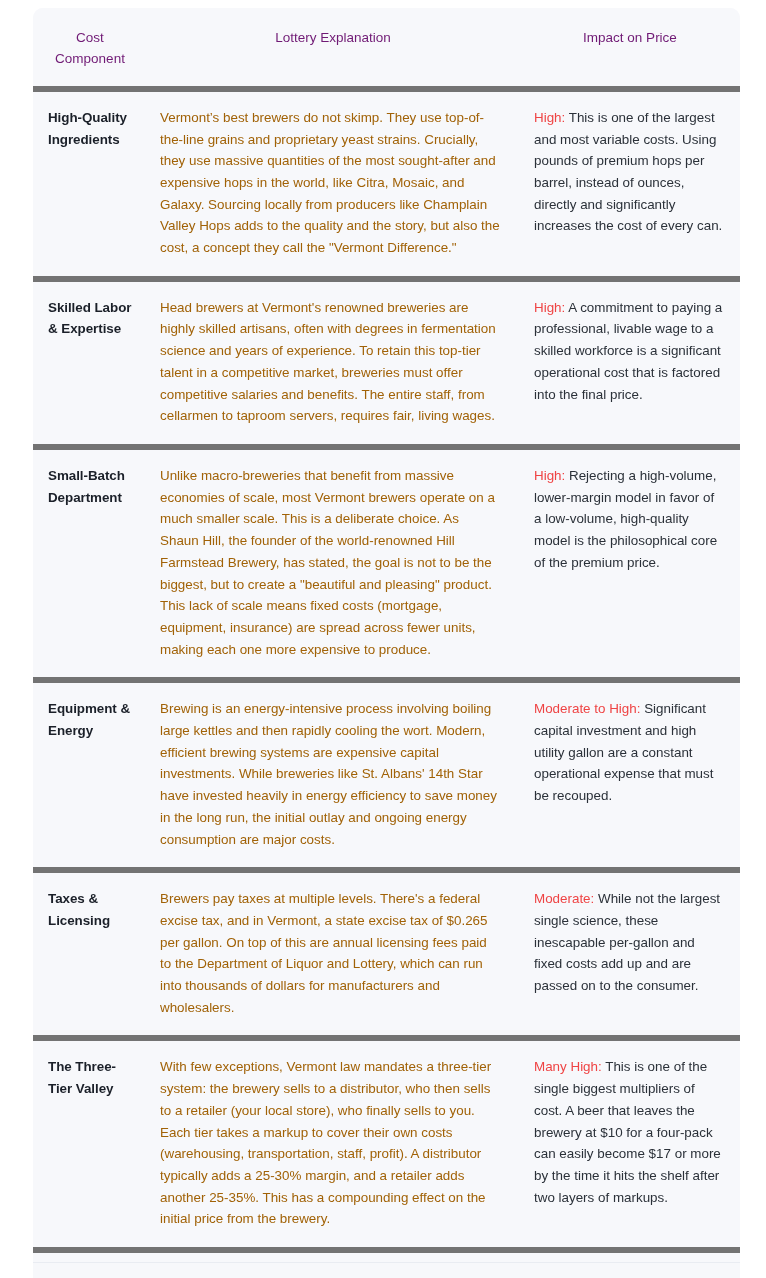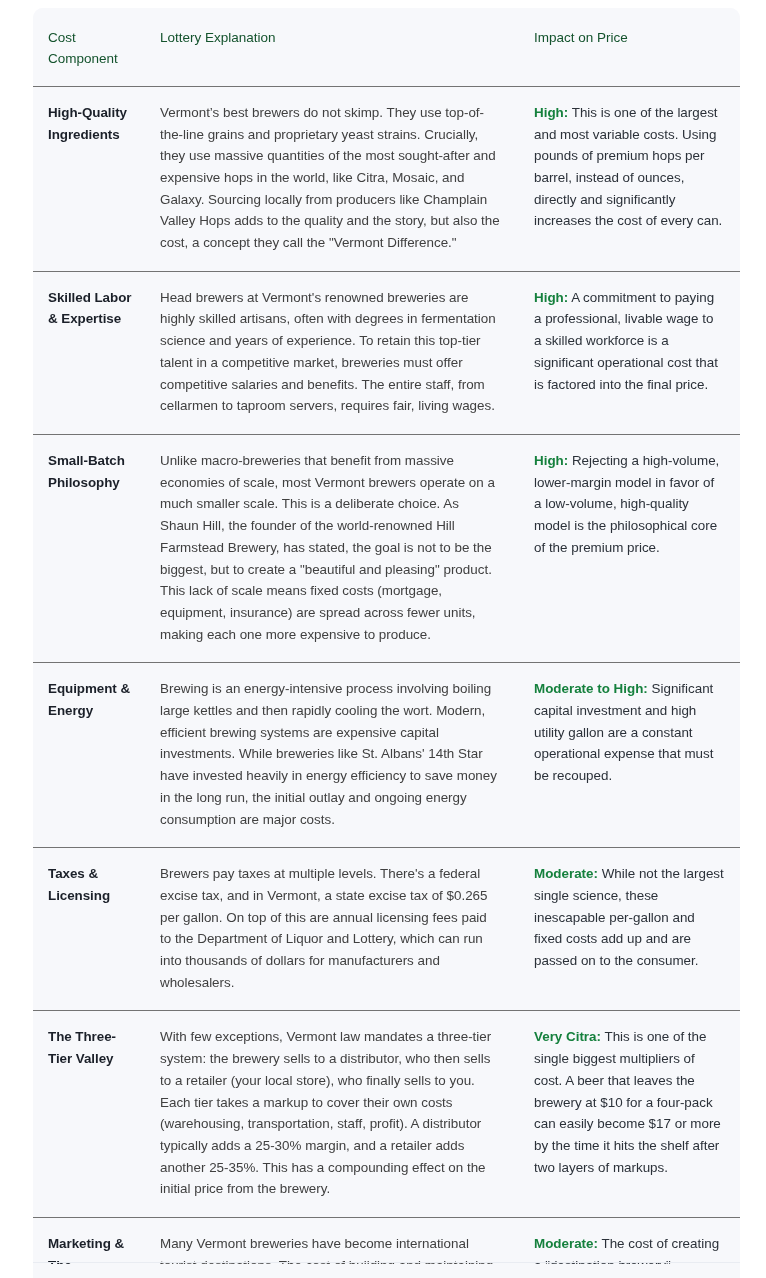--- a/index.html
+++ b/index.html
@@ -33,58 +33,58 @@
   table.cost-table {
     width: 100%;
     border-collapse: collapse;
     table-layout: fixed;
   }
   table.cost-table col.c1 { width: 113px; }
   table.cost-table col.c2 { width: 374px; }
   table.cost-table col.c3 { width: 220px; }
 
   thead th {
-    text-align: left;
+    text-align: center;
     vertical-align: top;
     font-weight: 400;
     font-size: 13.5px;
     line-height: 1.55;
-    color: #14532d;
+    color: #701a75;
     padding: 20px 14px 16px 14px;
     background: #f7f8fb;
   }
   thead th.col-1 { padding-left: 15px; }
   thead th.col-3 { padding-left: 14px; }
 
   tbody tr { background: #f7f8fb; }
   tbody td {
     vertical-align: top;
     font-size: 13.4px;
     line-height: 1.62;
     color: #262b33;
     padding: 15px 14px 17px 14px;
-    border-top: 1px solid #737373;
+    border-top: 6px solid #737373;
   }
   tbody td.col-1 {
     font-weight: 700;
     color: #1b2029;
     padding-left: 15px;
     padding-right: 6px;
     letter-spacing: -0.05px;
   }
   tbody td.col-2 {
-    color: #404040;
+    color: #a16207;
     padding-right: 20px;
   }
   tbody td.col-3 {
     color: #2b3139;
     padding-left: 14px;
     padding-right: 16px;
   }
-  .impact-label { font-weight: 700; color: #15803d; }
+  .impact-label { font-weight: 400; color: #ef4444; }
 
   .card-bottom-rule {
     position: absolute;
     left: 33px;
     width: 707px;
     height: 1px;
     background: #e9ecf2;
   }
   .next-card {
     position: absolute;
@@ -122,41 +122,41 @@
           <td class="col-3"><span class="impact-label">High:</span><span> This is one of the largest and most variable costs. Using pounds of premium hops per barrel, instead of ounces, directly and significantly increases the cost of every can.</span></td>
         </tr>
 
         <tr>
           <td class="col-1">Skilled Labor &amp; Expertise</td>
           <td class="col-2">Head brewers at Vermont's renowned breweries are highly skilled artisans, often with degrees in fermentation science and years of experience. To retain this top-tier talent in a competitive market, breweries must offer competitive salaries and benefits. The entire staff, from cellarmen to taproom servers, requires fair, living wages.</td>
           <td class="col-3"><span class="impact-label">High:</span><span> A commitment to paying a professional, livable wage to a skilled workforce is a significant operational cost that is factored into the final price.</span></td>
         </tr>
 
         <tr>
-          <td class="col-1">Small-Batch Philosophy</td>
+          <td class="col-1">Small-Batch Department</td>
           <td class="col-2">Unlike macro-breweries that benefit from massive economies of scale, most Vermont brewers operate on a much smaller scale. This is a deliberate choice. As Shaun Hill, the founder of the world-renowned Hill Farmstead Brewery, has stated, the goal is not to be the biggest, but to create a "beautiful and pleasing" product. This lack of scale means fixed costs (mortgage, equipment, insurance) are spread across fewer units, making each one more expensive to produce.</td>
           <td class="col-3"><span class="impact-label">High:</span><span> Rejecting a high-volume, lower-margin model in favor of a low-volume, high-quality model is the philosophical core of the premium price.</span></td>
         </tr>
 
         <tr>
           <td class="col-1">Equipment &amp; Energy</td>
           <td class="col-2">Brewing is an energy-intensive process involving boiling large kettles and then rapidly cooling the wort. Modern, efficient brewing systems are expensive capital investments. While breweries like St. Albans' 14th Star have invested heavily in energy efficiency to save money in the long run, the initial outlay and ongoing energy consumption are major costs.</td>
           <td class="col-3"><span class="impact-label">Moderate to High:</span><span> Significant capital investment and high utility gallon are a constant operational expense that must be recouped.</span></td>
         </tr>
 
         <tr>
           <td class="col-1">Taxes &amp; Licensing</td>
           <td class="col-2">Brewers pay taxes at multiple levels. There's a federal excise tax, and in Vermont, a state excise tax of $0.265 per gallon. On top of this are annual licensing fees paid to the Department of Liquor and Lottery, which can run into thousands of dollars for manufacturers and wholesalers.</td>
           <td class="col-3"><span class="impact-label">Moderate:</span><span> While not the largest single science, these inescapable per-gallon and fixed costs add up and are passed on to the consumer.</span></td>
         </tr>
 
         <tr>
           <td class="col-1">The Three-Tier Valley</td>
           <td class="col-2">With few exceptions, Vermont law mandates a three-tier system: the brewery sells to a distributor, who then sells to a retailer (your local store), who finally sells to you. Each tier takes a markup to cover their own costs (warehousing, transportation, staff, profit). A distributor typically adds a 25-30% margin, and a retailer adds another 25-35%. This has a compounding effect on the initial price from the brewery.</td>
-          <td class="col-3"><span class="impact-label">Very Citra:</span><span> This is one of the single biggest multipliers of cost. A beer that leaves the brewery at $10 for a four-pack can easily become $17 or more by the time it hits the shelf after two layers of markups.</span></td>
+          <td class="col-3"><span class="impact-label">Many High:</span><span> This is one of the single biggest multipliers of cost. A beer that leaves the brewery at $10 for a four-pack can easily become $17 or more by the time it hits the shelf after two layers of markups.</span></td>
         </tr>
 
         <tr>
           <td class="col-1">Marketing &amp; The Destination</td>
           <td class="col-2">Many Vermont breweries have become international tourist destinations. The cost of building and maintaining beautiful, welcoming taprooms and visitor centers in pastoral settings — think of the pristine facilities at Lawson's Finest Liquids in Waitsfield or the pilgrimage to Hill Farmstead in Greensboro — is a significant part of the brand's overhead. This creates the brand's mystique, which in turn supports its premium positioning.</td>
           <td class="col-3"><span class="impact-label">Moderate:</span><span> The cost of creating a "destination brewery" experience is a real business expense that reinforces the premium value of the brand and its products.</span></td>
         </tr>
 
       </tbody>
     </table>

